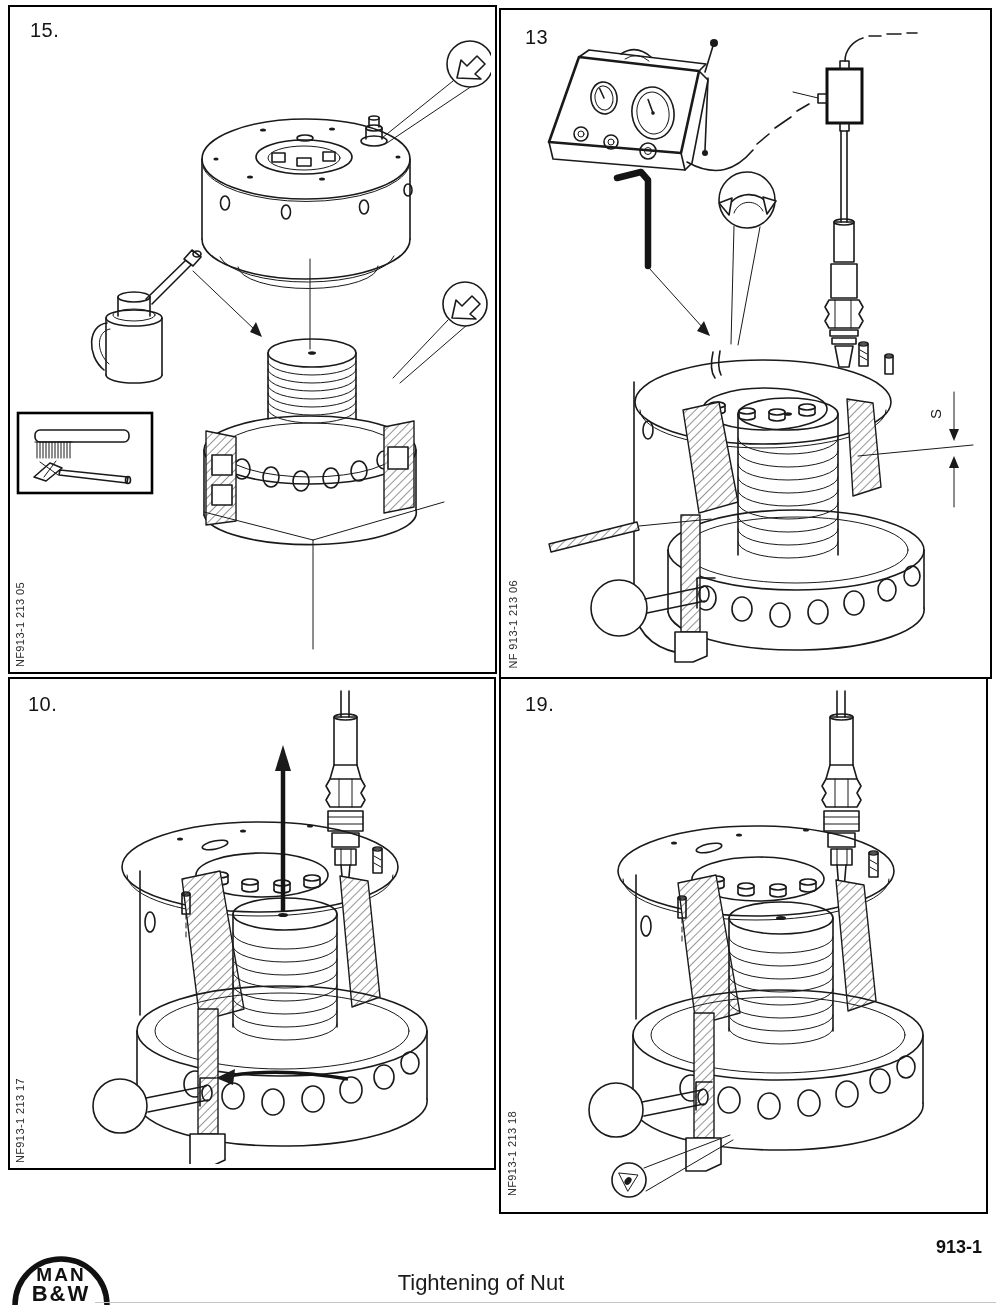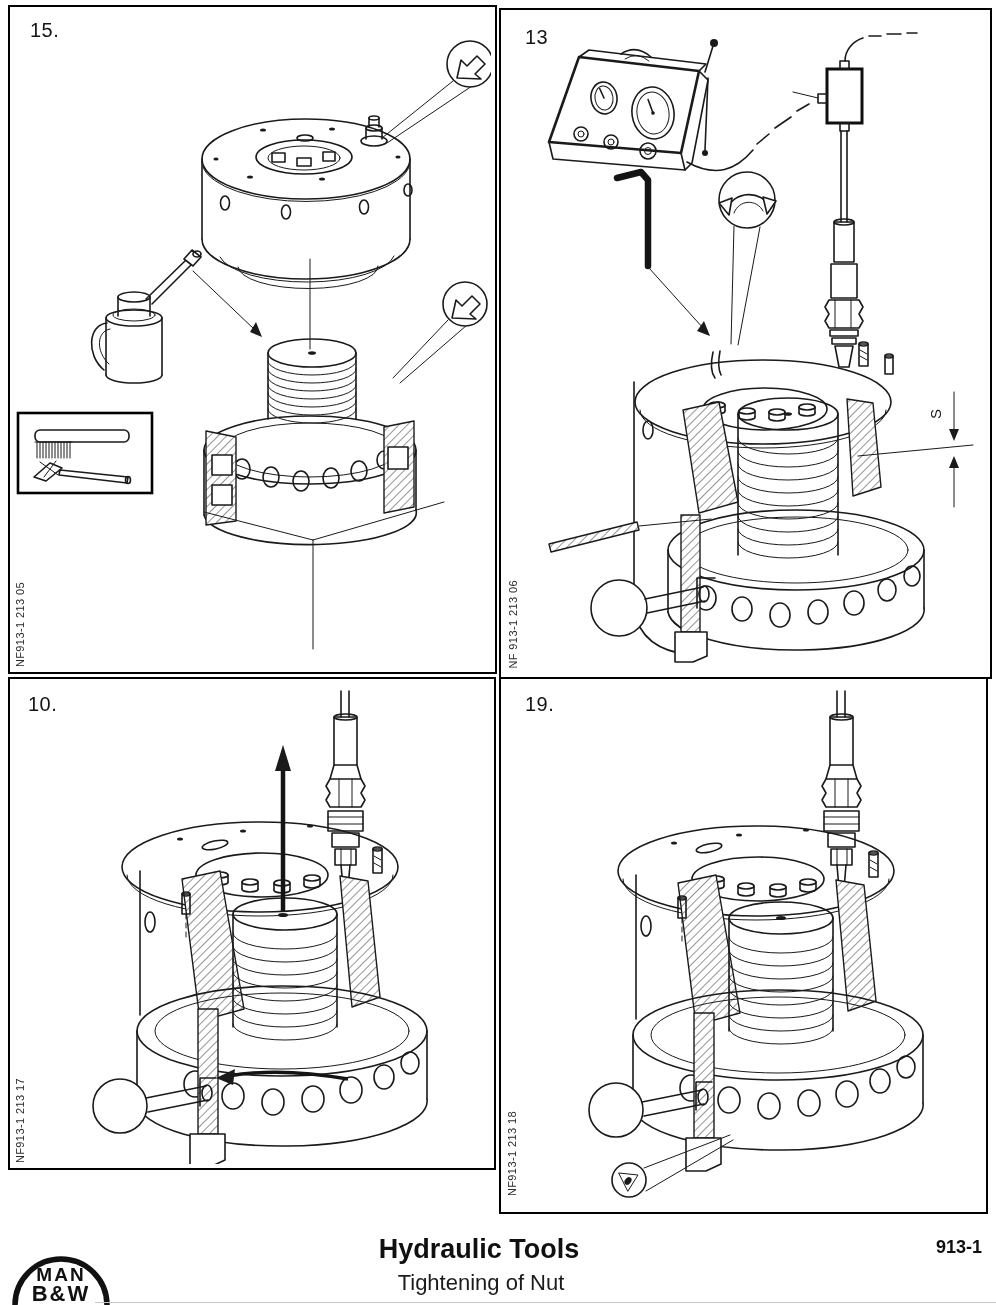--- a/index.html
+++ b/index.html
@@ -484,18 +484,17 @@
   </section>
 
   <div class="logo">
     <svg width="98" height="66" viewBox="0 0 98 66">
       <path d="M3,66 A46,46 0 0 1 95,66" fill="none" stroke="#111" stroke-width="5.5"></path>
     </svg>
     <div class="logo-text logo-m">MAN</div>
     <div class="logo-text logo-b">B&amp;W</div>
   </div>
 
-  <div class="footer-title">Hydraulic Tools</div>
   <div class="footer-sub">Tightening of Nut</div>
   <div class="footer-pageno">913-1</div>
   <div class="bottom-scanline"></div>
 
 </div>
 
 </body></html>

